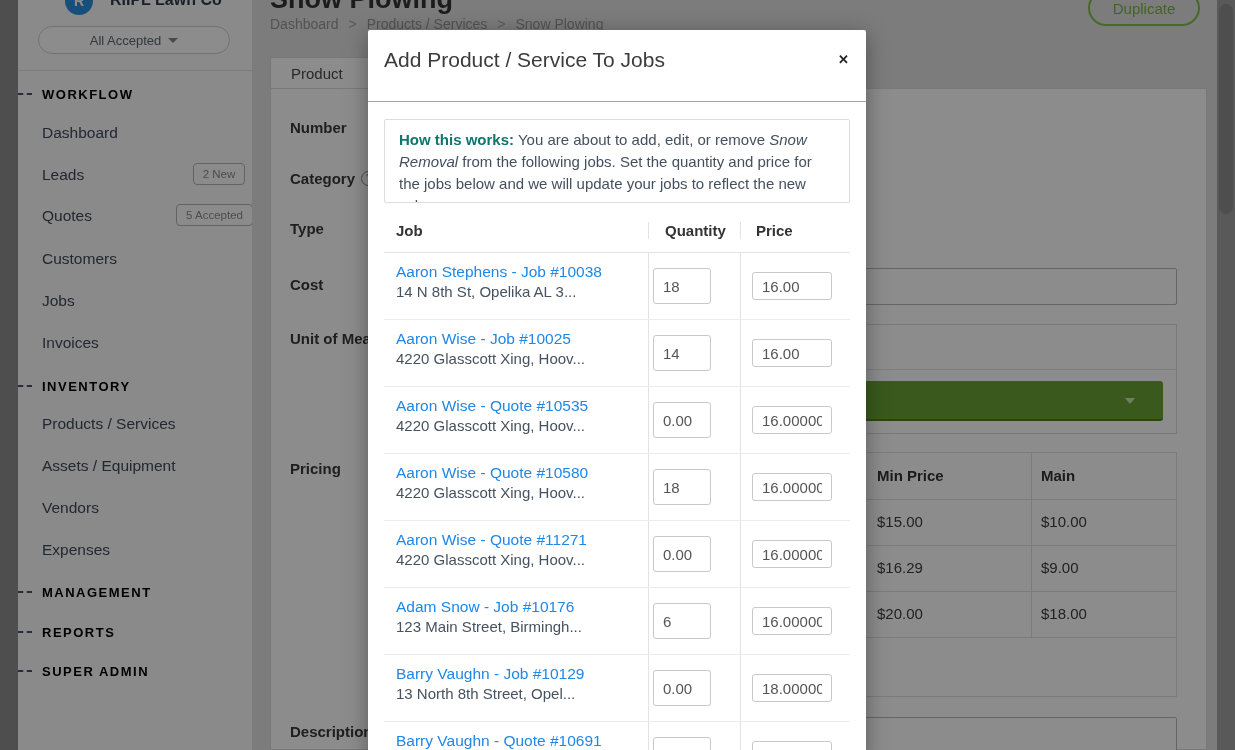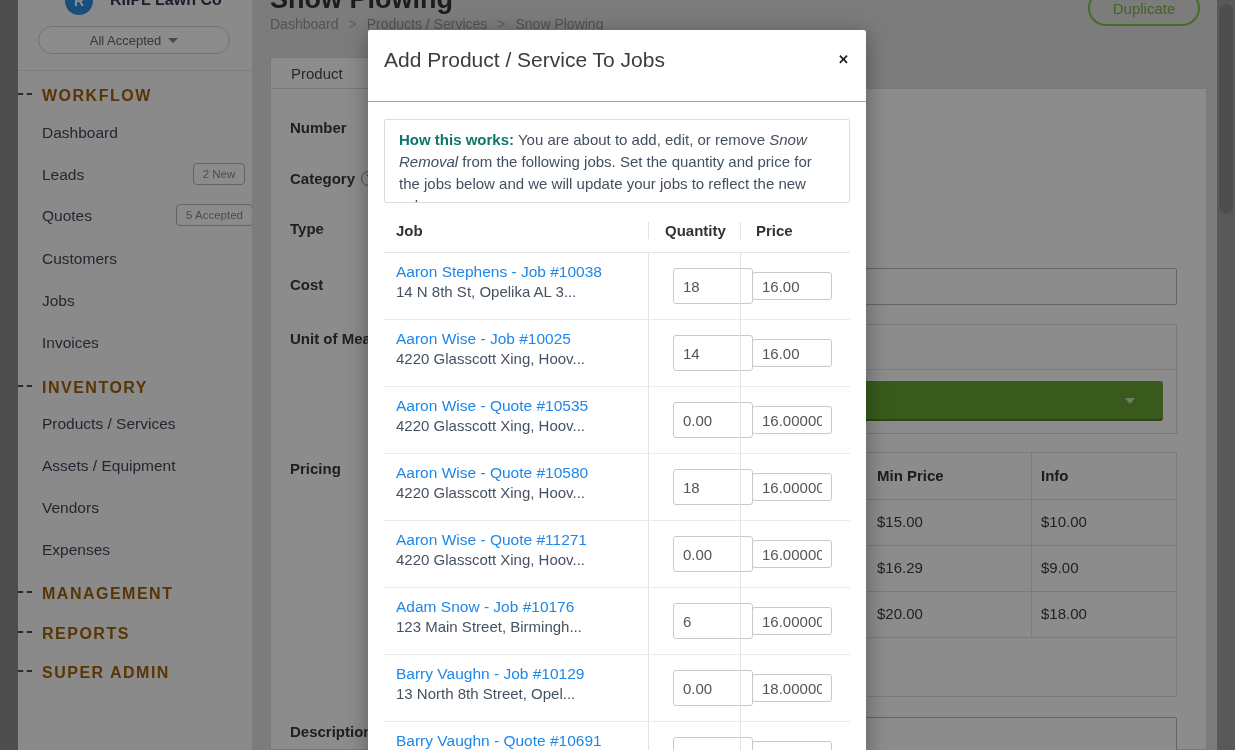--- a/index.html
+++ b/index.html
@@ -7,21 +7,21 @@
   body { font-family:"Liberation Sans", sans-serif; position:relative; background:#e2e2e2; }
 
   
   .rail { position:absolute; left:0; top:0; width:18px; height:750px; background:#8e8e8e; }
   .sidebar { position:absolute; left:18px; top:0; width:235px; height:750px; background:#fbfbfb; overflow:hidden; border-right:1px solid #e0e0e0; }
   .logo-circle { position:absolute; left:47px; top:-13px; width:28px; height:28px; border-radius:50%; background:#2b8fe0; color:#fff; font-size:14px; font-weight:bold; text-align:center; line-height:28px; }
   .brand-name { position:absolute; left:92px; top:-9px; font-size:16px; font-weight:600; color:#2f3a4f; white-space:nowrap; }
   .loc-pill { position:absolute; left:20px; top:26px; width:192px; height:28px; border:1px solid #d2d2d2; border-radius:14px; background:#fff; display:flex; align-items:center; justify-content:center; gap:7px; font-size:13px; color:#5b6770; cursor:pointer; }
   .loc-caret { width:0; height:0; border-left:5px solid transparent; border-right:5px solid transparent; border-top:5px solid #7d8894; }
   .side-divider { position:absolute; left:0; top:70px; width:235px; border-top:1px solid #e3e3e3; }
-  .nav-section { position:absolute; left:24px; font-size:16px; font-weight:bold; letter-spacing:1.5px; color:#a16207; white-space:nowrap; }
+  .nav-section { position:absolute; left:24px; font-size:13px; font-weight:bold; letter-spacing:1.5px; color:#000000; white-space:nowrap; }
   .nav-dash { position:absolute; left:-24px; top:6px; width:14px; border-top:2px dashed #4a5568; }
   .nav-item { position:absolute; left:24px; font-size:15.5px; color:#3f4a5a; white-space:nowrap; cursor:pointer; }
   .nav-badge { position:absolute; top:-3px; right:-186px; height:22px; padding:0 9px; border:1px solid #b5b5b5; border-radius:4px; background:#fdfdfd; font-size:11.5px; color:#8c8c8c; line-height:20px; }
   .badge-anchor { position:absolute; right:25px; width:0; }
 
   
   .main { position:absolute; left:253px; top:0; width:982px; height:750px; background:#e2e2e2; overflow:hidden; }
   .page-title { position:absolute; left:17px; top:-16px; font-size:27px; font-weight:600; color:#333; }
   .breadcrumb { position:absolute; left:17px; top:16px; font-size:14px; color:#969696; display:flex; gap:10px; }
   .crumb { cursor:pointer; }
@@ -60,21 +60,21 @@
   .jtable { margin-top:6px; }
   .jt-hrow { display:flex; height:44px; border-bottom:1px solid #e3e3e3; align-items:center; font-size:15px; font-weight:600; color:#333; }
   .jt-row { display:flex; height:67px; border-bottom:1px solid #ebebeb; }
   .col-job { width:264px; padding-left:12px; }
   .col-qty { width:92px; border-left:1px solid #e3e3e3; padding-left:16px; }
   .col-price { width:110px; border-left:1px solid #e3e3e3; padding-left:15px; }
   .jt-row .col-job { padding-top:10px; }
   .jt-row .col-qty, .jt-row .col-price { display:flex; align-items:center; padding-left:0; }
   .job-link { font-size:15.5px; color:#1e87e8; text-decoration:none; display:block; white-space:nowrap; cursor:pointer; }
   .job-addr { font-size:15px; color:#46525f; margin-top:2px; white-space:nowrap; }
-  .qty-input { width:80px; height:36px; margin-left:24px; }
+  .qty-input { width:58px; height:36px; margin-left:4px; }
   .price-input { width:80px; height:28px; margin-left:11px; }
   .num-input { border:1px solid #c9c9c9; border-radius:3px; font-size:15px; color:#555; padding:0 9px; font-family:inherit; background:#fff; }
 </style>
 </head>
 <body>
 
 <div class="rail"></div>
 
 <div class="sidebar">
   <div class="logo-circle">R</div>
@@ -151,21 +151,21 @@
     <div class="bg-box-divider"></div>
   </div>
   <button class="bg-green-btn">
     <span class="bg-green-caret"></span>
   </button>
 
   <div class="pt">
     <div class="pt-colsep"></div>
     <div class="pt-hrow">
       <span class="pt-head" style="left:496px">Min Price</span>
-      <span class="pt-head" style="left:660px">Info</span>
+      <span class="pt-head" style="left:660px">Main</span>
     </div>
     <div class="pt-row" style="top:47px">
       <span class="pt-cell" style="left:496px">$15.00</span>
       <span class="pt-cell" style="left:660px">$10.00</span>
     </div>
     <div class="pt-row" style="top:93px">
       <span class="pt-cell" style="left:496px">$16.29</span>
       <span class="pt-cell" style="left:660px">$9.00</span>
     </div>
     <div class="pt-row" style="top:139px">

